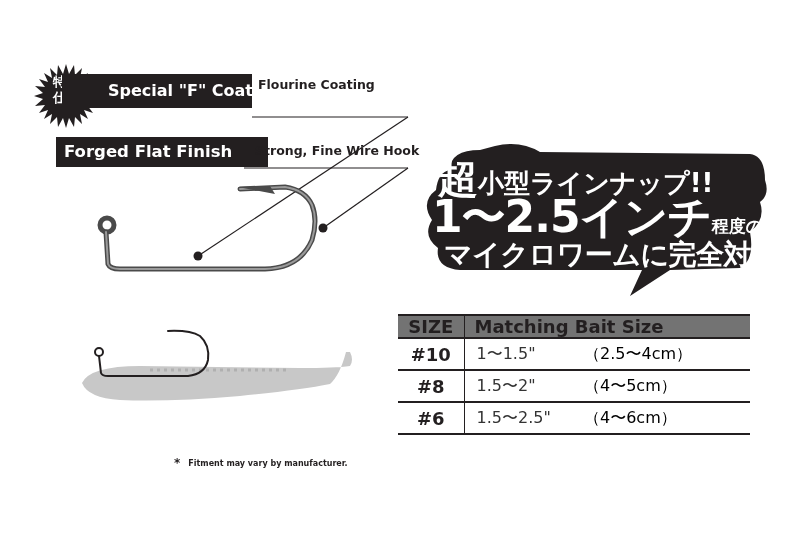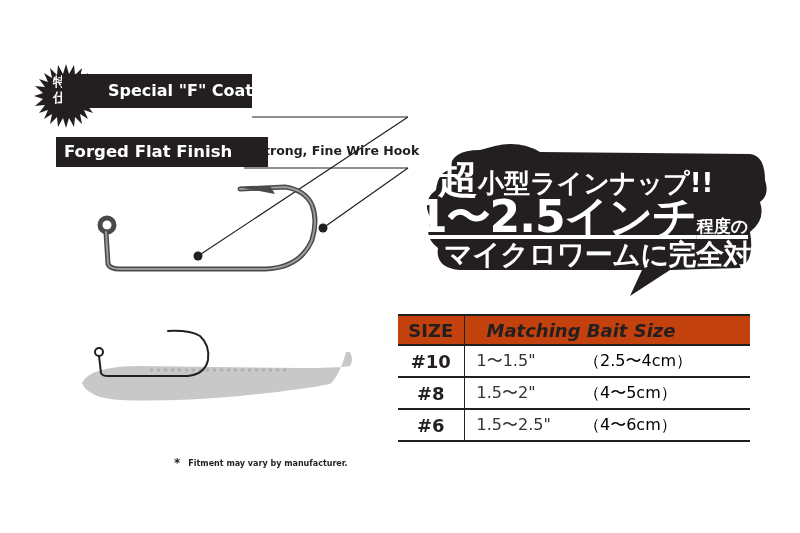--- a/index.html
+++ b/index.html
@@ -17,29 +17,29 @@
     .desc2 { left: 255px; top: 142px; }
 
     .starburst { position: absolute; left: 34px; top: 64px; width: 64px; height: 64px; }
     .star-text { position: absolute; left: 34px; top: 74px; width: 64px; text-align: center; font-size: 13px; font-weight: bold; color: #fff; line-height: 16px; }
 
     
     .bubble-svg { position: absolute; left: 420px; top: 140px; width: 350px; height: 160px; }
     .jp { position: absolute; color: #fff; font-weight: bold; white-space: nowrap; -webkit-text-stroke: 0px; }
     .jp1 { left: 438px; top: 151px; font-size: 26px; }
     .jp1 .big { font-size: 40px; }
-    .jp2 { left: 417px; top: 188px; font-size: 44px; letter-spacing: -1px; text-decoration: underline; }
+    .jp2 { left: 432px; top: 188px; font-size: 44px; letter-spacing: -1px; }
     .jp2 .small { font-size: 17px; letter-spacing: 0; }
     .jp3 { left: 444px; top: 236px; font-size: 28px; letter-spacing: -0.5px; }
 
     
     .size-table { position: absolute; left: 398px; top: 314px; width: 352px; border-collapse: collapse; }
-    .size-table th { background: #c2410c; font-weight: bold; font-size: 18px; height: 30px; text-align: left; }
+    .size-table th { background: #737373; font-weight: bold; font-size: 18px; height: 23px; text-align: left; }
     .size-table th.col-size { width: 66px; text-align: center; border-right: 1.5px solid #231f20; }
-    .size-table th.col-bait { padding-left: 22px; font-style: italic; }
+    .size-table th.col-bait { padding-left: 10px; }
     .size-table thead tr { border-top: 2px solid #231f20; border-bottom: 2px solid #231f20; }
     .size-table td { height: 32px; font-size: 16px; border-bottom: 2px solid #231f20; }
     .size-table td.cell-size { text-align: center; font-weight: bold; font-size: 18px; border-right: 1.5px solid #231f20; }
     .size-table td.cell-inch { padding-left: 12px; width: 120px; font-family: "DejaVu Sans", sans-serif; font-weight: normal; color: #333; }
     .size-table td.cell-cm { font-weight: normal; color: #000000; }
 
     .footnote { position: absolute; left: 174px; top: 456px; font-size: 8px; font-weight: bold; color: #231f20; white-space: nowrap; }
     .footnote .mark { font-size: 12px; margin-right: 8px; vertical-align: middle; }
   </style>
 </head>
@@ -77,20 +77,21 @@
 <svg class="starburst" viewBox="0 0 64 64">
   <polygon fill="#231f20" points="32,0 35,10 40,1 41,11 48,4 46,14 54,9 50,18 59,15 53,23 63,22 55,29 64,32 55,35 63,42 53,41 59,49 50,46 54,55 46,50 48,60 41,53 40,63 35,54 32,64 29,54 24,63 23,53 16,60 18,50 10,55 14,46 5,49 11,41 1,42 9,35 0,32 9,29 1,22 11,23 5,15 14,18 10,9 18,14 16,4 23,11 24,1 29,10"></polygon>
 </svg>
 <div class="star-text">
   <div>特別</div>
   <div>仕様</div>
 </div>
 
 <div class="bar bar1">Special "F" Coat</div>
 <div class="desc desc1">
+  <div>Flourine Coating</div>
 </div>
 
 <div class="bar bar2">Forged Flat Finish</div>
 <div class="desc desc2">Strong, Fine Wire Hook</div>
 
 <svg class="bubble-svg" viewBox="0 0 350 160">
   <path fill="#231f20" d="M30 30 Q30 10 60 10 L75 6 Q100 0 120 12 L330 14 Q345 16 345 40 Q350 55 340 62 Q346 80 330 92 Q335 120 320 128 L250 130 L210 156 L222 130 L40 130 Q15 128 18 108 Q2 96 12 80 Q0 62 16 50 Q18 32 30 30 Z"></path>
 </svg>
 <div class="jp jp1">
   <span class="big">超</span><span>小型ラインナップ!!</span>

